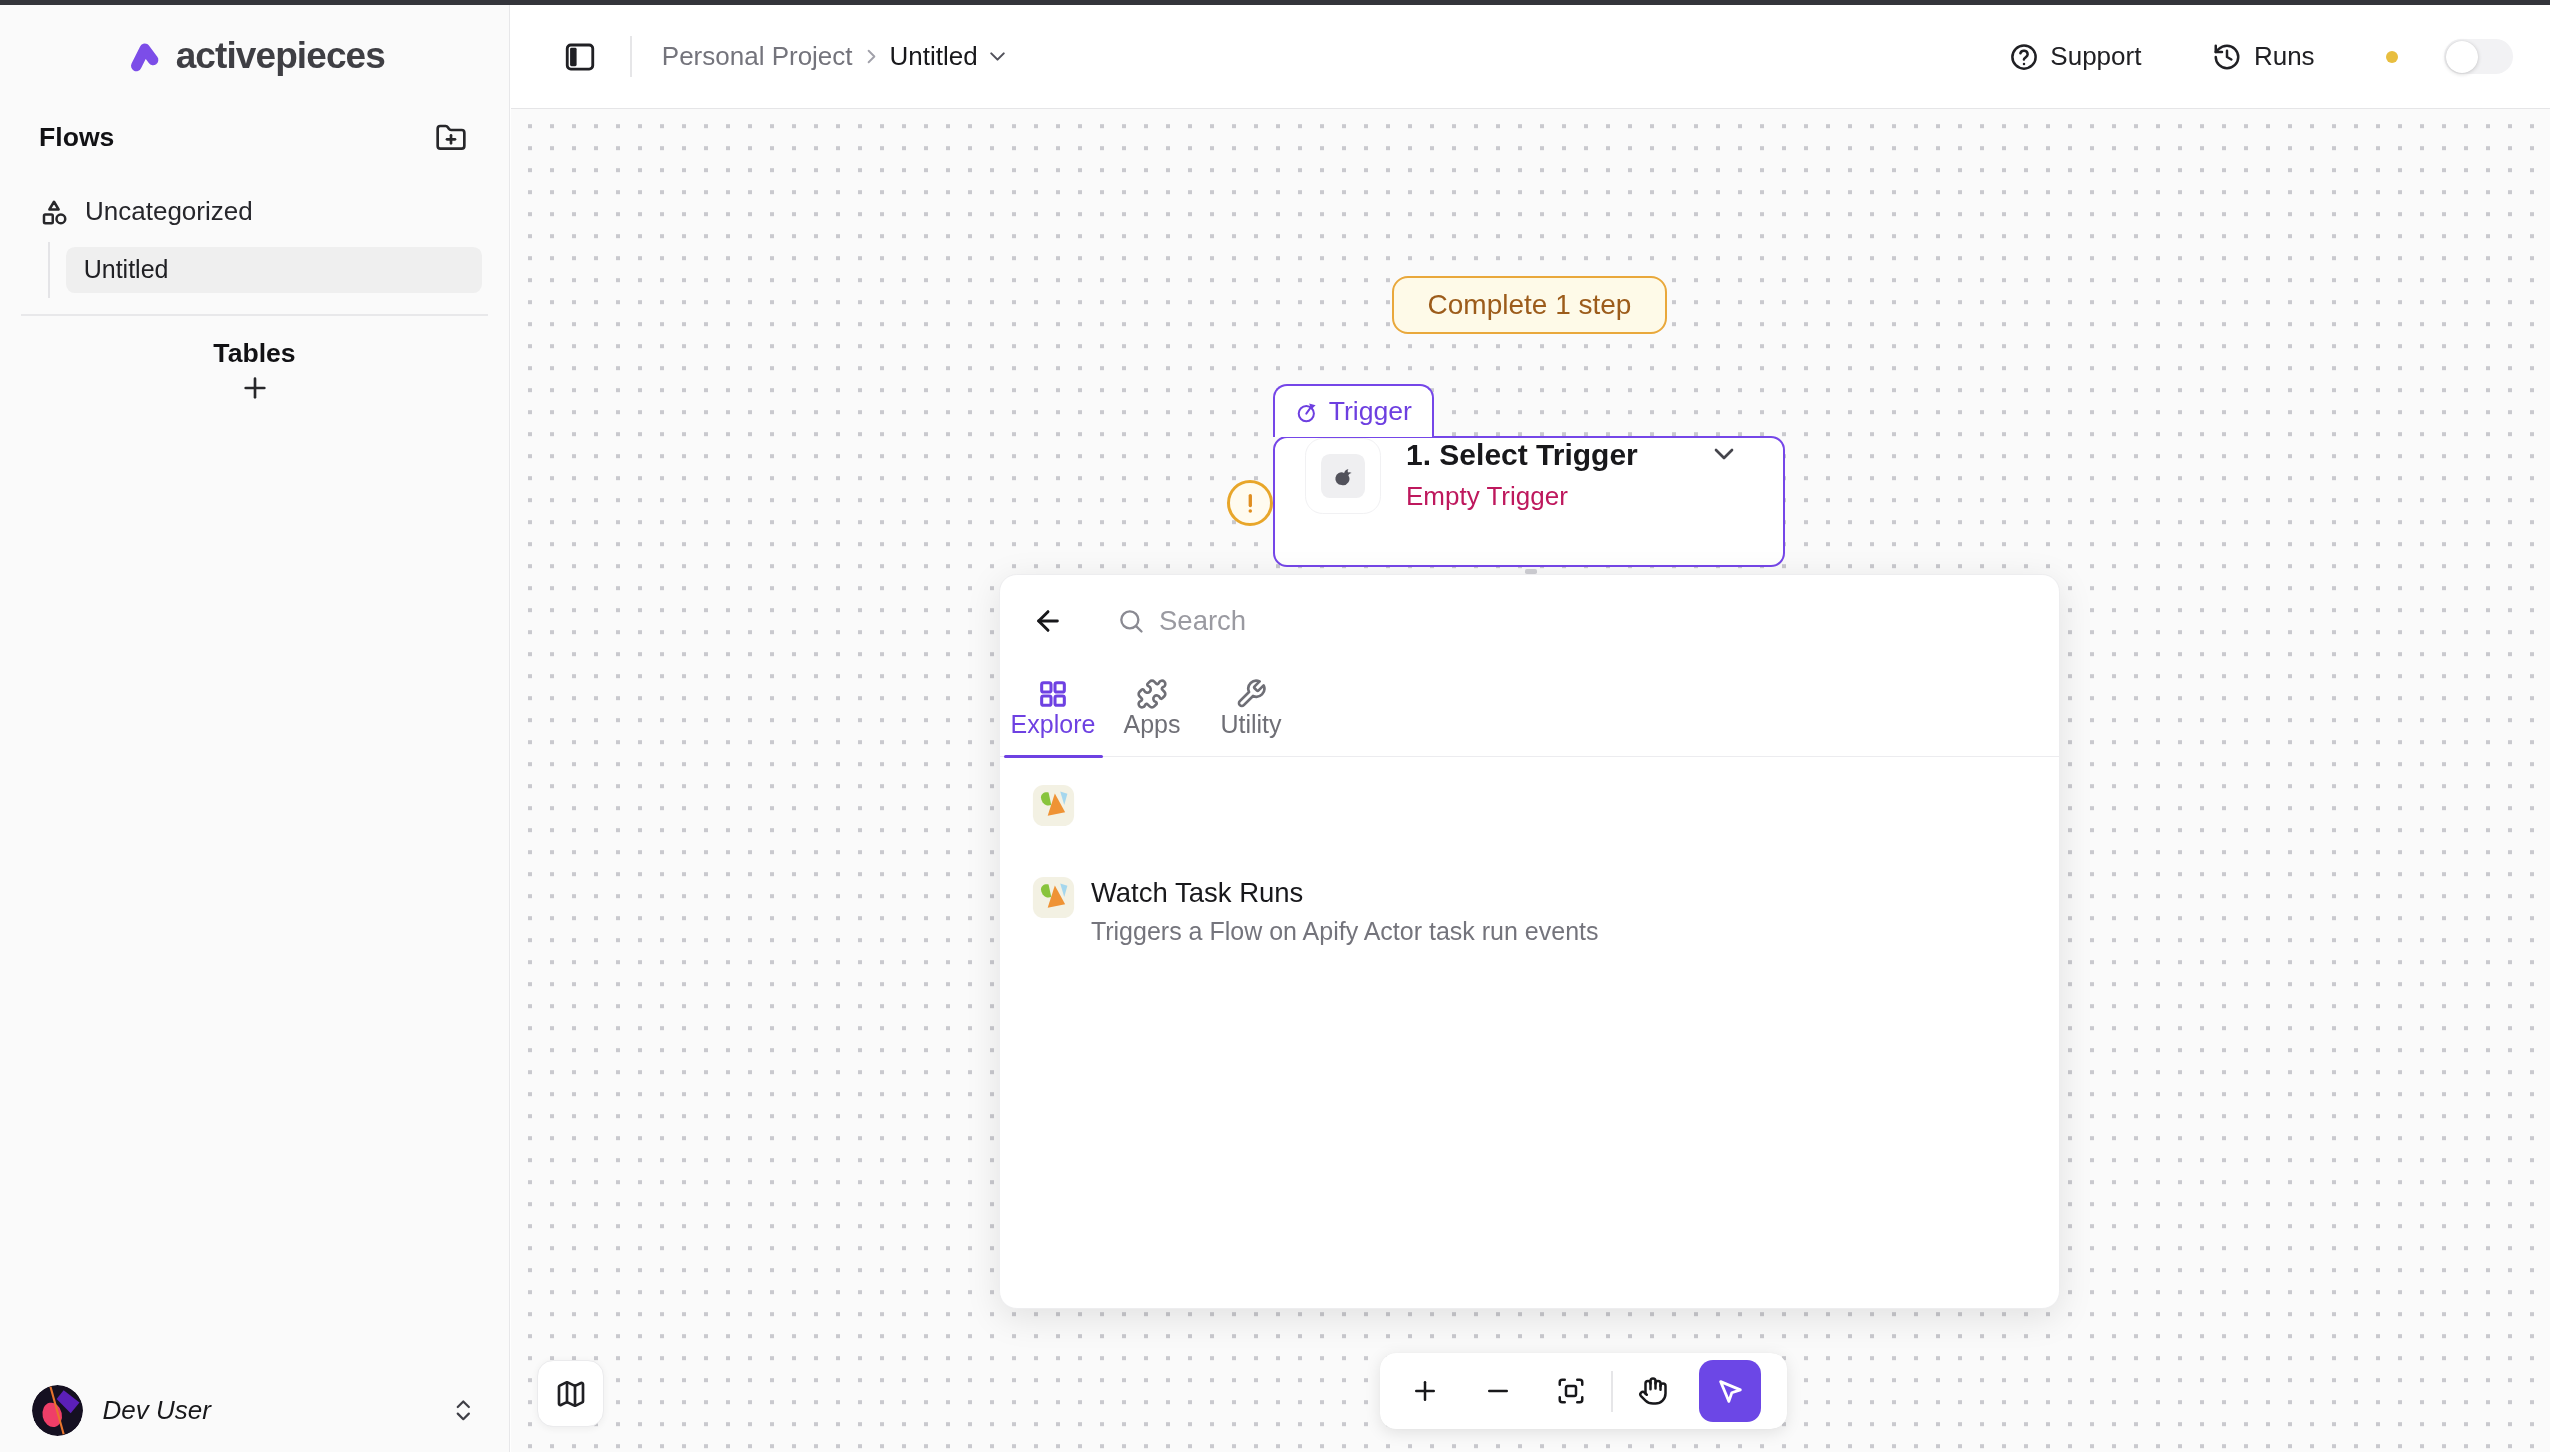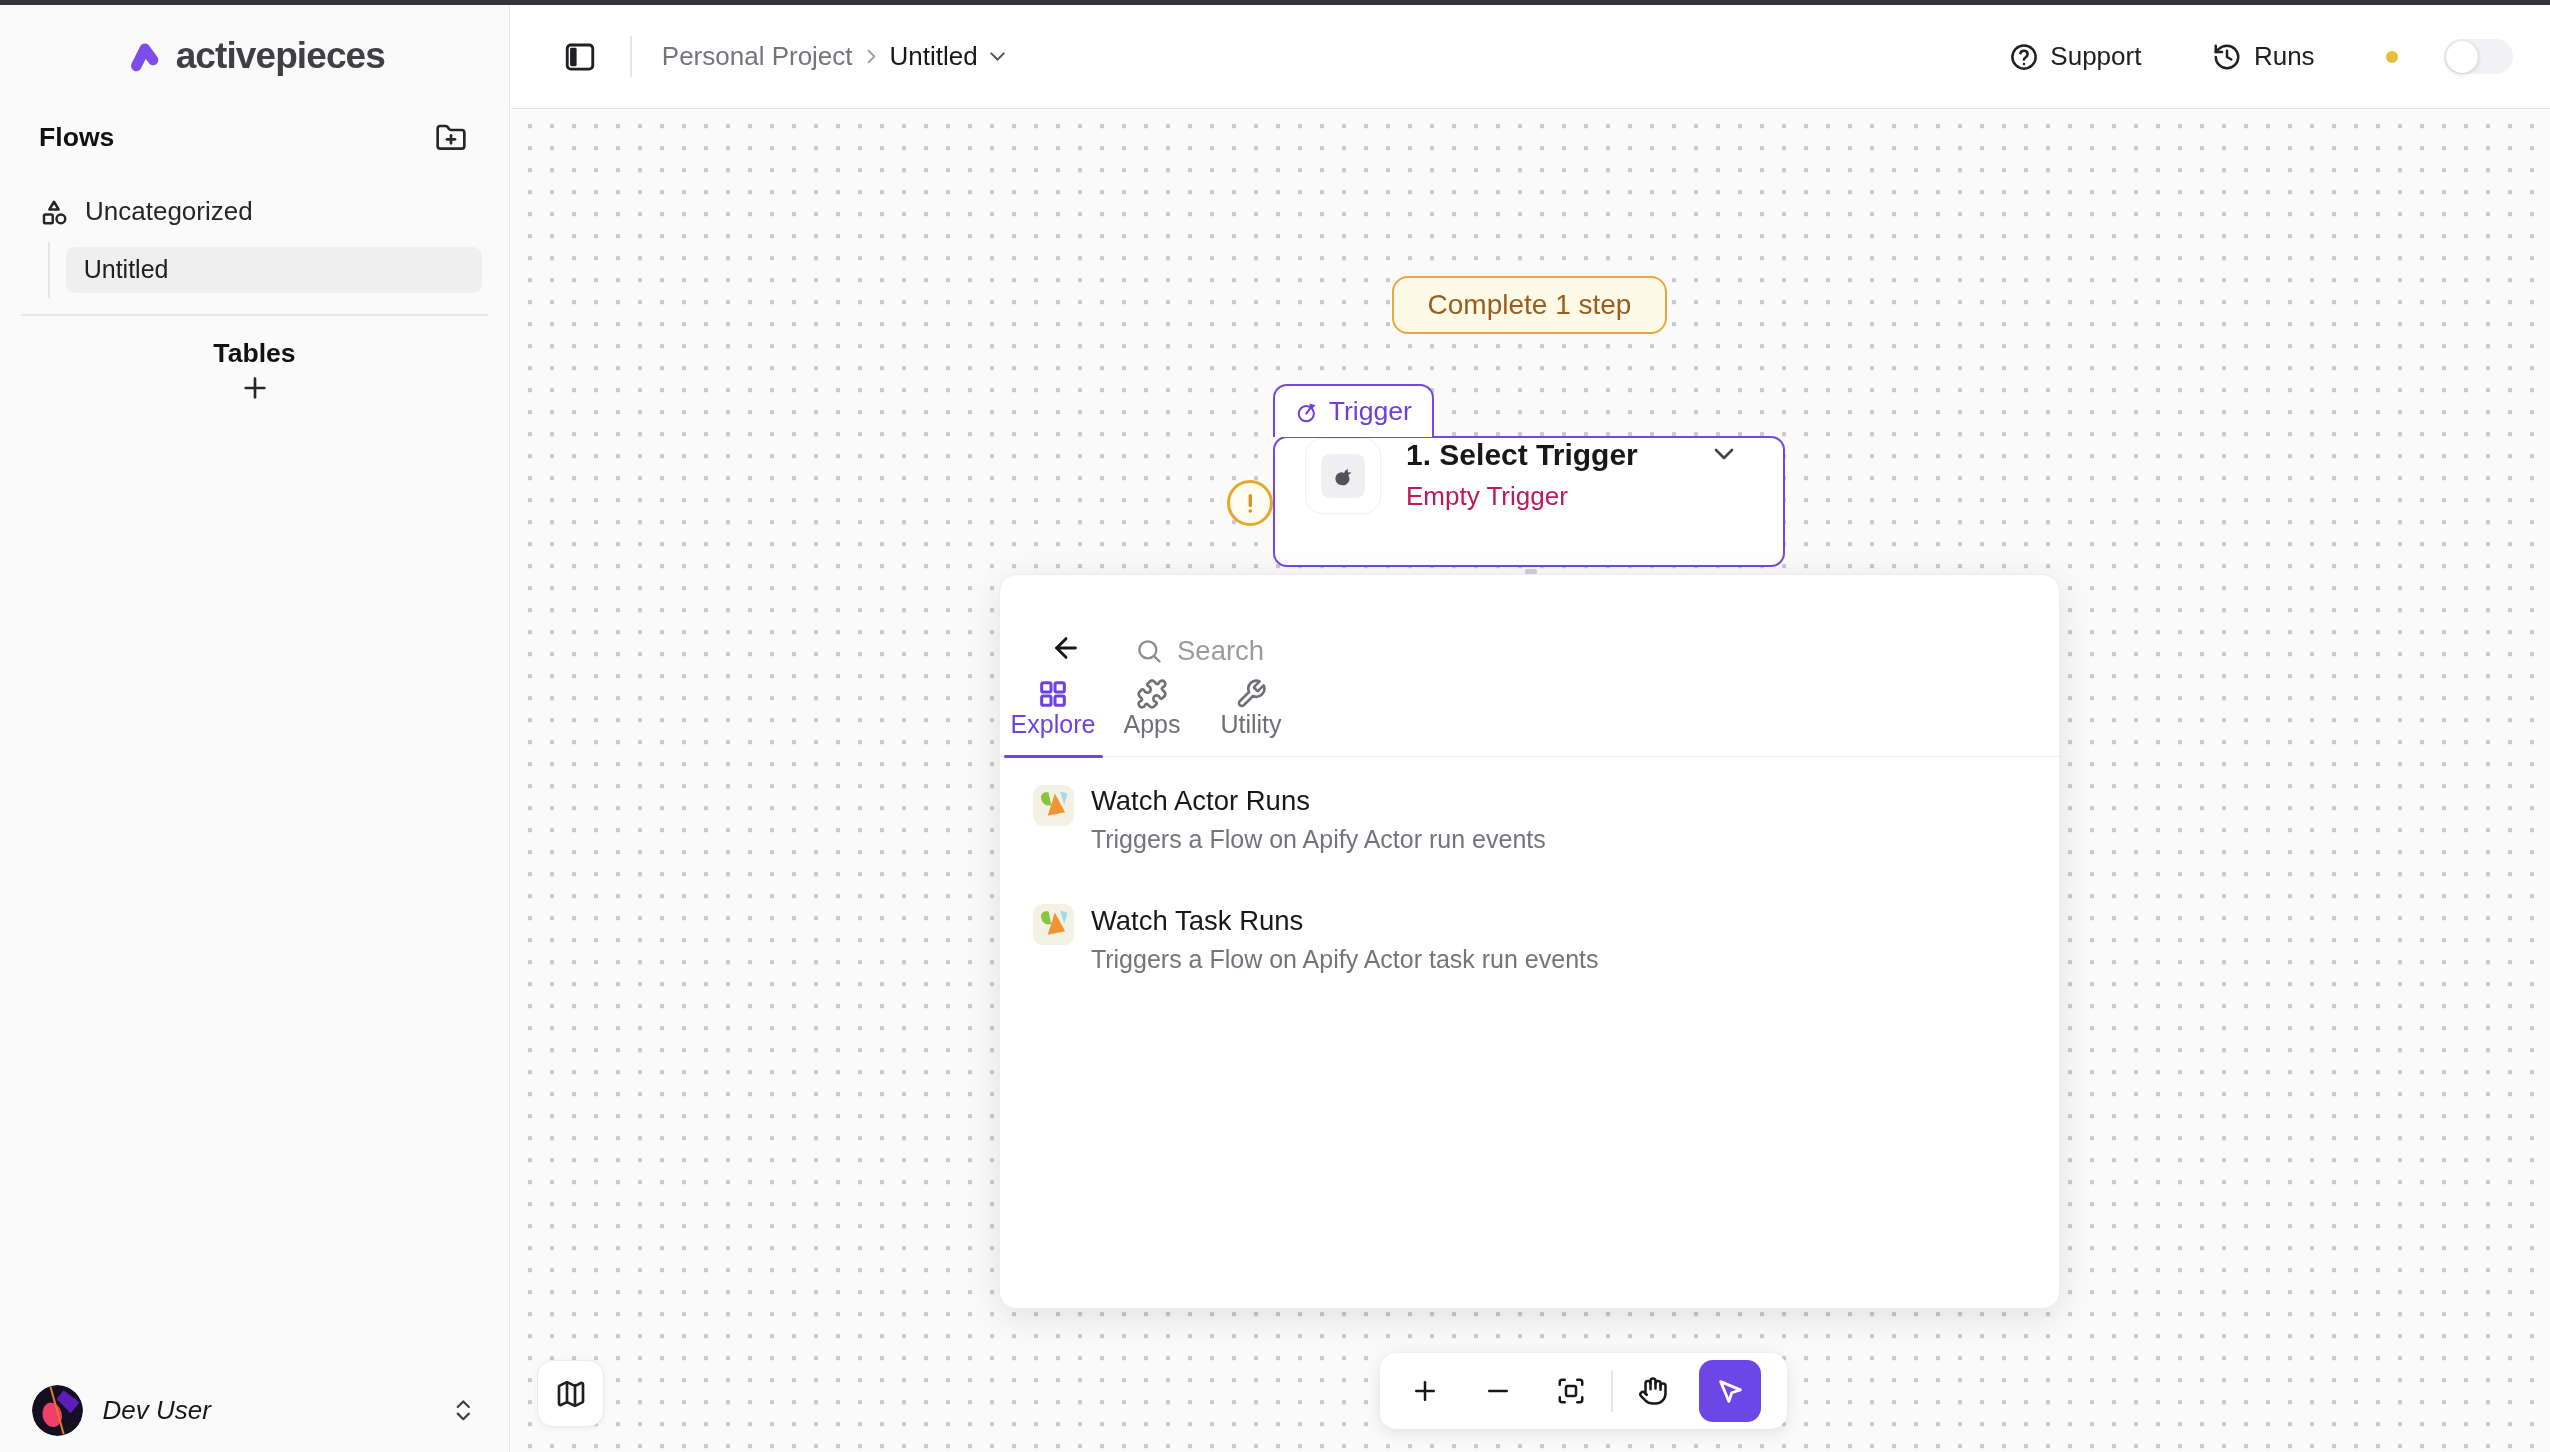--- a/index.html
+++ b/index.html
@@ -52,21 +52,21 @@
   .node-iconbox .inner { width:44px; height:44px; background:#EFEFF1; border-radius:8.9px; display:flex; align-items:center; justify-content:center; }
   .node-text { margin-left:25px; display:flex; flex-direction:column; gap:8.9px; }
   .node-title { font-size:30px; font-weight:600; color:#18181B; }
   .node-sub { font-size:26px; color:#be185d; }
   .node-chev { margin-left:auto; margin-right:43px; }
   .warn { position:absolute; left:716px; top:371px; width:46px; height:46px; border-radius:50%; border:3.5px solid #E8A62A; background:#FFFBEF; display:flex; align-items:center; justify-content:center; }
   .edge-nub { position:absolute; left:1014px; top:460px; width:11.5px; height:5.3px; background:#CFCFD4; border-radius:1.8px; }
 
   
   .popup { position:absolute; left:488px; top:465px; width:1061px; height:735px; background:#fff; border-radius:17.7px; border:0.9px solid #EDEDEF; box-shadow:0 8.9px 35px rgba(0,0,0,.10); z-index:3; overflow:hidden; }
-  .popup-header { height:92px; display:flex; align-items:flex-end; padding:0 46px; }
+  .popup-header { height:92px; display:flex; align-items:center; padding:0 28px; }
   .search-wrap { display:flex; align-items:center; gap:14px; margin-left:50px; flex:1; }
   .search-input { border:none; outline:none; font-size:27.5px; color:#26262B; flex:1; font-family:inherit; background:transparent; }
   .search-input::placeholder { color:#9A9AA1; }
   .popup-tabs { display:flex; padding-left:3.5px; border-bottom:1.8px solid #ECECEF; }
   .ptab { width:99px; display:flex; flex-direction:column; align-items:center; gap:0; padding:10.6px 0 17.7px; position:relative; cursor:pointer; }
   .ptab .tl { font-size:25px; color:#6F6F76; }
   .ptab.active .tl { color:#6E41E2; }
   .ptab.active::after { content:""; position:absolute; left:0; right:0; bottom:-1.8px; height:3.5px; background:#6E41E2; border-radius:1.8px; }
   .popup-list { padding:12.4px 19.5px; display:flex; flex-direction:column; }
   .p-item { display:flex; gap:16px; padding:14px 12.4px; border-radius:10.6px; cursor:pointer; align-items:flex-start; }
@@ -292,24 +292,20 @@
     </div>
 
     <div class="popup-list">
       <div class="p-item">
         <svg width="43" height="43" viewBox="0 0 48 48">
           <rect x="1" y="1" width="46" height="46" rx="12" fill="#F3F1E3"></rect>
           <path d="M10 15 C10 11 14 8.5 18.5 9.5 L21.5 23.5 C15.5 25.5 10.8 21.5 10 15 Z" fill="#88C43C"></path>
           <path d="M17.5 35.5 L25.5 10.5 L37 31.5 Z" fill="#EF9335"></path>
           <path d="M31.5 8.5 L39.5 11 L36 23.5 Z" fill="#A5D7EE"></path>
         </svg>
-        <div class="p-text">
-          <span class="p-title">Watch Actor Runs</span>
-          <span class="p-desc">Triggers a Flow on Apify Actor run events</span>
-        </div>
       </div>
       <div class="p-item">
         <svg width="43" height="43" viewBox="0 0 48 48">
           <rect x="1" y="1" width="46" height="46" rx="12" fill="#F3F1E3"></rect>
           <path d="M10 15 C10 11 14 8.5 18.5 9.5 L21.5 23.5 C15.5 25.5 10.8 21.5 10 15 Z" fill="#88C43C"></path>
           <path d="M17.5 35.5 L25.5 10.5 L37 31.5 Z" fill="#EF9335"></path>
           <path d="M31.5 8.5 L39.5 11 L36 23.5 Z" fill="#A5D7EE"></path>
         </svg>
         <div class="p-text">
           <span class="p-title">Watch Task Runs</span>

